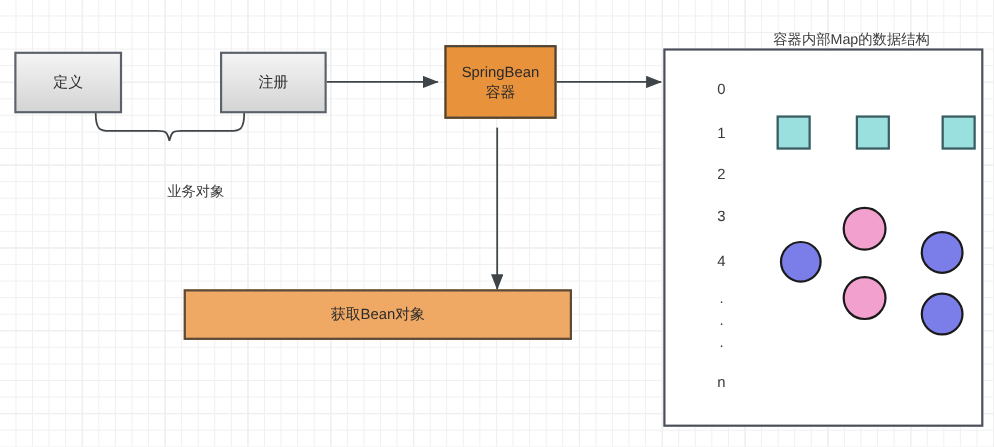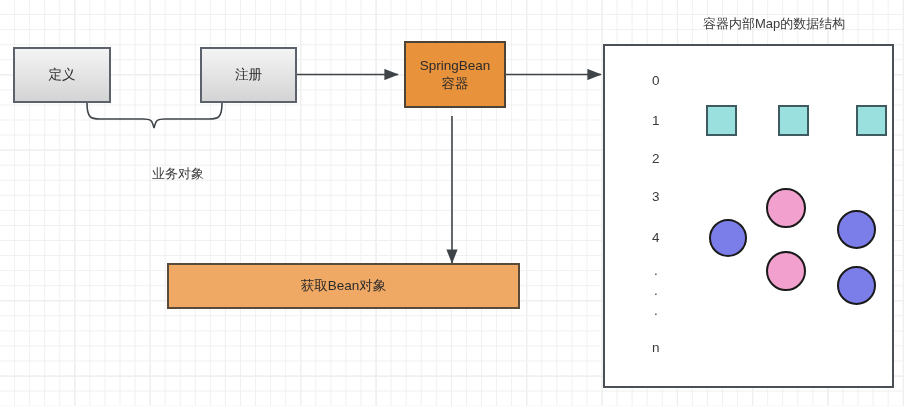--- a/index.html
+++ b/index.html
@@ -161,21 +161,21 @@
 
   <div class="node-box orange-box" style="left:404px; top:41px; width:102px; height:67px; flex-direction:column;">
     <span>SpringBean</span>
     <span>容器</span>
   </div>
 
   <div class="node-box orange-bar" style="left:167px; top:263px; width:353px; height:46px;">
     <span>获取Bean对象</span>
   </div>
 
-  <div class="panel-title" style="left:703px; top:17px;">容器内部Map的数据结构</div>
+  <div class="panel-title" style="left:703px; top:29px;">容器内部Map的数据结构</div>
 
   <div class="panel" style="left:603px; top:44px; width:291px; height:344px;"></div>
 
   <div class="idx-label" style="left:652px; top:74px;">0</div>
   <div class="idx-label" style="left:652px; top:114px;">1</div>
   <div class="idx-label" style="left:652px; top:152px;">2</div>
   <div class="idx-label" style="left:652px; top:190px;">3</div>
   <div class="idx-label" style="left:652px; top:231px;">4</div>
   <div class="idx-label" style="left:654px; top:264px;">.</div>
   <div class="idx-label" style="left:654px; top:284px;">.</div>

